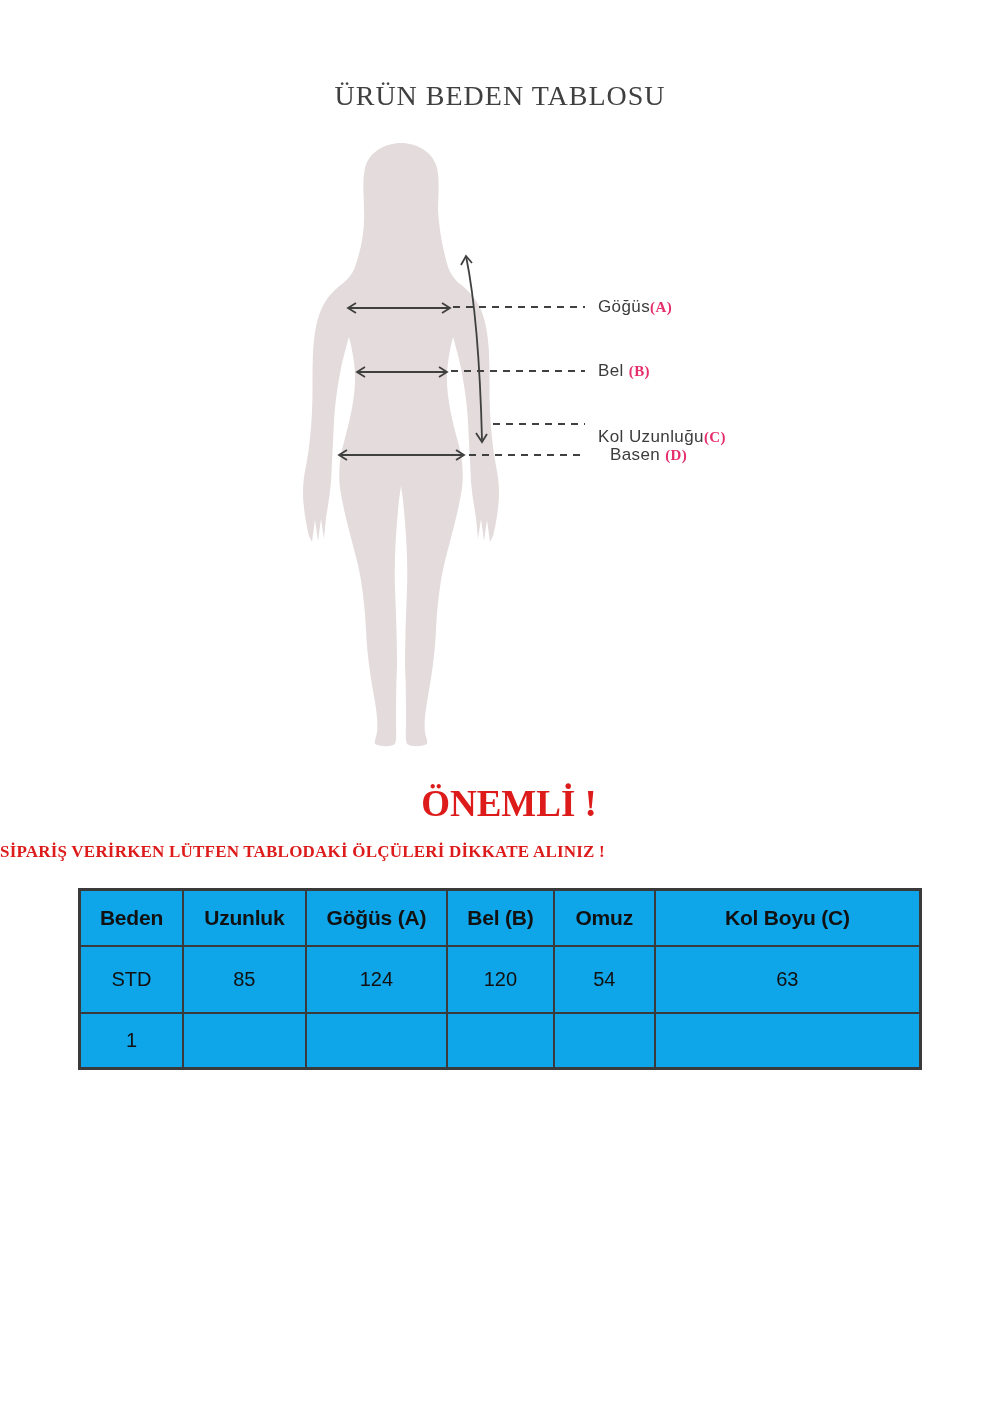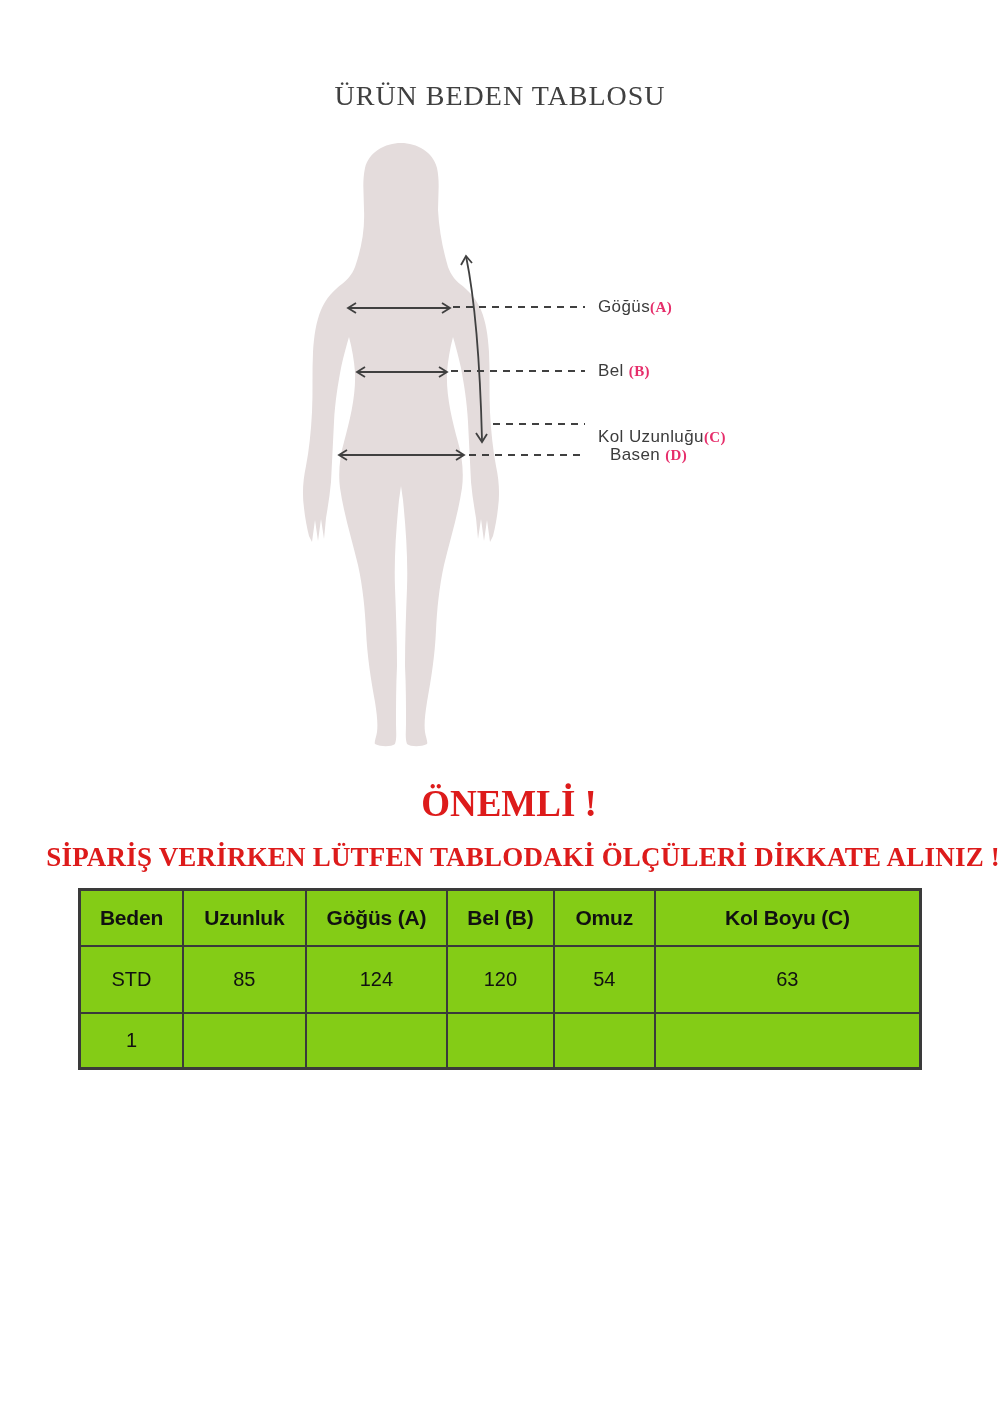--- a/index.html
+++ b/index.html
@@ -38,28 +38,28 @@
   .lbl-bel{top:220px;}
   .lbl-kol{top:286px;}
   .lbl-basen{top:304px;margin-left:12px;}
 
   .onemli{
     position:absolute;top:782px;left:9px;width:100%;text-align:center;
     font-family:"Liberation Serif",serif;font-weight:bold;
     font-size:37px;color:var(--red,#dd1b1b);
   }
   .warning{
-    position:absolute;top:842px;left:0;width:100%;text-align:right;
+    position:absolute;top:842px;left:0;width:100%;text-align:left;
     font-family:"Liberation Serif",serif;font-weight:bold;
-    font-size:27px;color:var(--red,#dd1b1b);letter-spacing:0.2px;white-space:nowrap;
+    font-size:17px;color:var(--red,#dd1b1b);letter-spacing:0.2px;white-space:nowrap;
   }
 
   table.size-table{
     position:absolute;top:888px;left:78px;width:844px;
-    border-collapse:collapse;border:3px solid #3a3a3a;background:#84cc16;
+    border-collapse:collapse;border:3px solid #3a3a3a;background:#0ea5e9;
     table-layout:fixed;
   }
   .size-table th,.size-table td{
     border:2px solid #3a3a3a;text-align:center;vertical-align:middle;
     color:#111111;overflow:hidden;
   }
   .size-table th{font-size:21px;font-weight:bold;height:56px;letter-spacing:-0.2px;}
   .size-table td{font-size:20px;font-weight:400;height:67px;}
   .size-table tr.row-2 td{height:56px;}
 </style>

